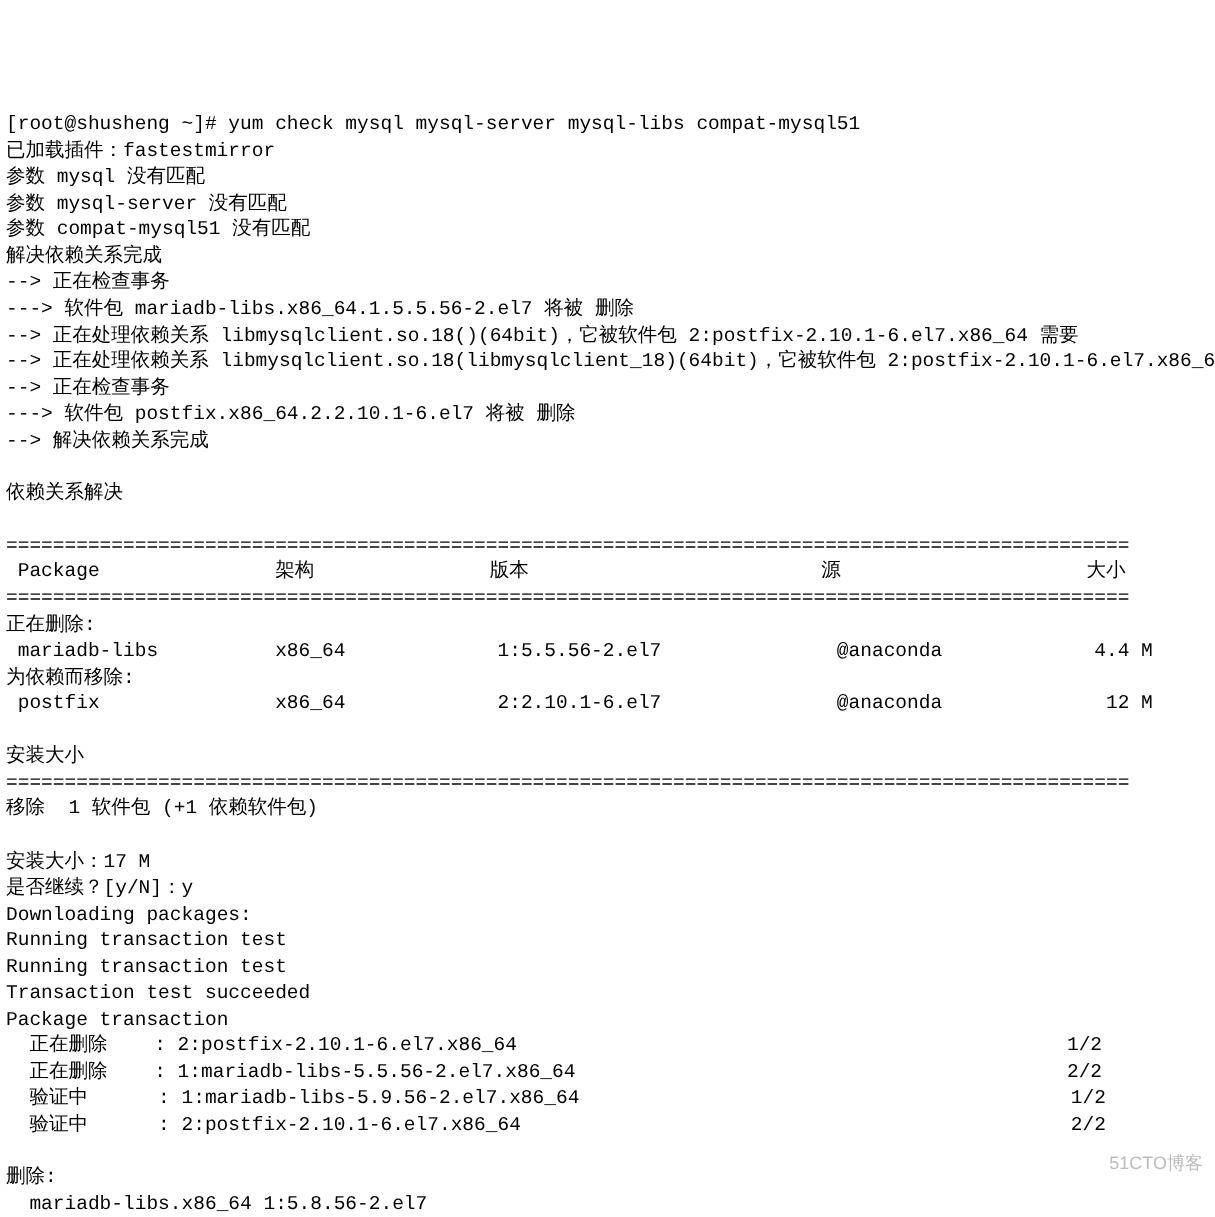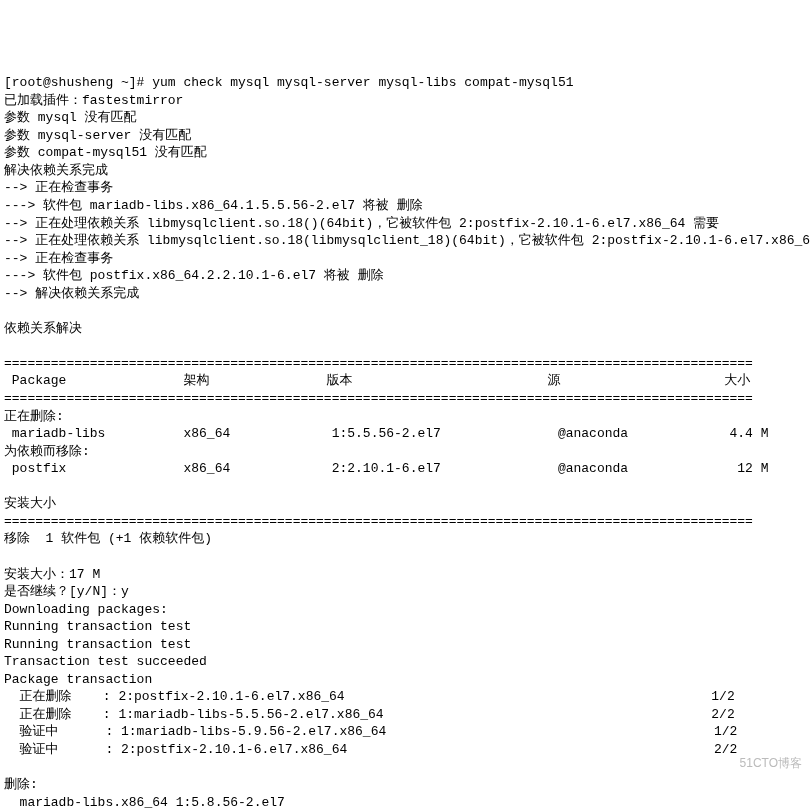--- a/index.html
+++ b/index.html
@@ -10,21 +10,21 @@
       margin: 0;
       padding: 4px;
       white-space: pre;
       line-height: 1.35;
       width: 810px;
       box-sizing: border-box;
     }
     .watermark {
       position: fixed;
       right: 8px;
-      bottom: 40px;
+      bottom: 28px;
       color: #bbb;
       font-size: 12px;
       font-family: sans-serif;
     }
   </style>
 </head>
 <body>
 
 
 

